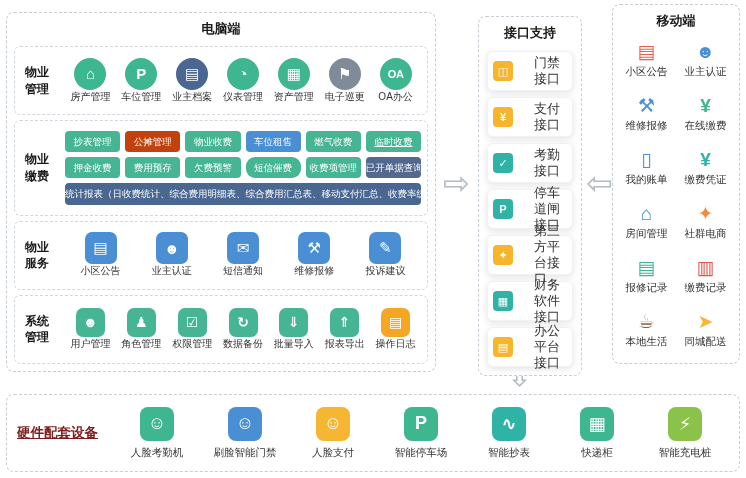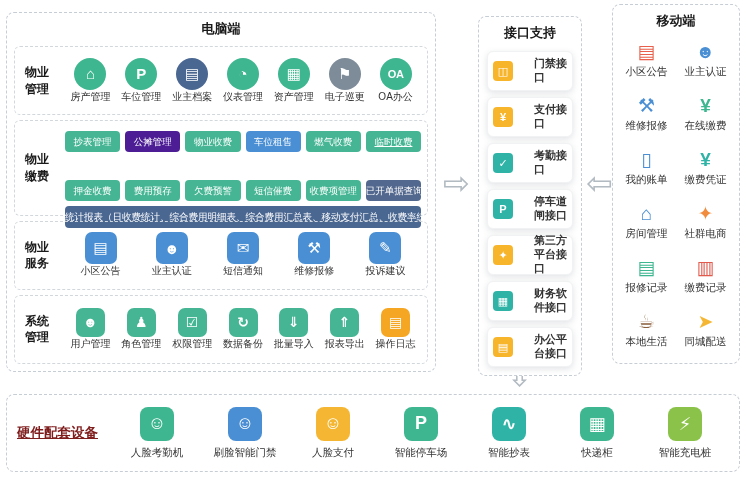--- a/index.html
+++ b/index.html
@@ -20,29 +20,29 @@
   .icon-row{display:flex;justify-content:space-between;}
   .feat{display:flex;flex-direction:column;align-items:center;flex:1;min-width:0;}
   .tile{display:flex;align-items:center;justify-content:center;color:#fff;flex:none;font-weight:bold;}
   .t32{width:32px;height:32px;font-size:15px;}
   .t29{width:29px;height:29px;font-size:14px;}
   .circle{border-radius:50%;}
   .rsq{border-radius:7px;}
   .oa{font-size:11px;letter-spacing:-.5px;}
   .feat-label{font-size:10px;white-space:nowrap;}
   .btn-grid{display:grid;grid-template-columns:repeat(6,1fr);gap:5px;}
-  .pay-btn{height:21px;line-height:21px;border-radius:4px;color:#fff;font-size:9.5px;text-align:center;white-space:nowrap;overflow:hidden;margin-top:23px;}
+  .pay-btn{height:21px;line-height:21px;border-radius:4px;color:#fff;font-size:9.5px;text-align:center;white-space:nowrap;overflow:hidden;}
   .stats-bar{grid-column:1/-1;height:22px;line-height:22px;border-radius:4px;color:#fff;font-size:9.5px;text-align:center;white-space:nowrap;overflow:hidden;}
 
   
   #if-panel{left:478px;top:16px;width:104px;height:360px;display:flex;flex-direction:column;padding:2px 8px 8px;}
   .if-card{flex:1;margin-top:6px;background:#fff;border:1px solid #f1f2f4;box-shadow:0 2px 6px rgba(90,100,115,.18);
     border-radius:6px;display:flex;align-items:center;gap:5px;padding:3px 5px;min-height:0;}
   .if-tile{width:20px;height:20px;border-radius:4px;font-size:11px;display:flex;align-items:center;justify-content:center;color:#fff;flex:none;font-weight:bold;}
-  .if-label{font-size:11px;font-weight:bold;line-height:1.25;color:#333;padding-left:16px;}
+  .if-label{font-size:13px;font-weight:normal;line-height:1.25;color:#333;padding-left:16px;}
 
   
   #mobile{left:612px;top:4px;width:128px;height:360px;display:flex;flex-direction:column;padding:2px 4px 6px;}
   .m-grid{flex:1;display:grid;grid-template-columns:1fr 1fr;}
   .m-item{display:flex;flex-direction:column;align-items:center;justify-content:center;}
   .m-glyph{font-size:19px;line-height:1;font-weight:bold;}
   .m-label{font-size:10.5px;margin-top:4px;white-space:nowrap;}
 
   
   #hw{left:6px;top:394px;width:734px;height:78px;display:flex;align-items:center;padding:0 10px;}
@@ -116,29 +116,29 @@
     </div>
   </div>
 
   <div class="sec" id="sec-payment">
     <div class="sec-label">
         <span>物业缴费</span>
       </div>
     <div class="sec-body">
       <div class="btn-grid">
         <div class="pay-btn" style="background-color: rgb(69, 181, 147);">抄表管理</div>
-        <div class="pay-btn" style="background-color: #4c1d95; text-align: center;">公摊管理</div>
+        <div class="pay-btn" style="background-color: #c2410c; text-align: center;">公摊管理</div>
         <div class="pay-btn" style="background-color: rgb(69, 181, 147);">物业收费</div>
         <div class="pay-btn" style="background-color: rgb(74, 143, 212);">车位租售</div>
         <div class="pay-btn" style="background-color: rgb(69, 181, 147);">燃气收费</div>
         <div class="pay-btn" style="background-color: rgb(69, 181, 147); text-decoration: underline;">临时收费</div>
         <div class="pay-btn" style="background-color: rgb(69, 181, 147);">押金收费</div>
         <div class="pay-btn" style="background-color: rgb(69, 181, 147);">费用预存</div>
         <div class="pay-btn" style="background-color: rgb(69, 181, 147);">欠费预警</div>
-        <div class="pay-btn" style="background-color: rgb(69, 181, 147);">短信催费</div>
+        <div class="pay-btn" style="background-color: rgb(69, 181, 147); border-radius: 9px;">短信催费</div>
         <div class="pay-btn" style="background-color: rgb(69, 181, 147);">收费项管理</div>
         <div class="pay-btn" style="background-color: rgb(82, 104, 142);">已开单据查询</div>
         <div class="stats-bar" style="background-color: rgb(74, 103, 146);">统计报表（日收费统计、综合费用明细表、综合费用汇总表、移动支付汇总、收费率统计）</div>
       </div>
     </div>
   </div>
 
   <div class="sec">
     <div class="sec-label">
         <span>物业服务</span>

